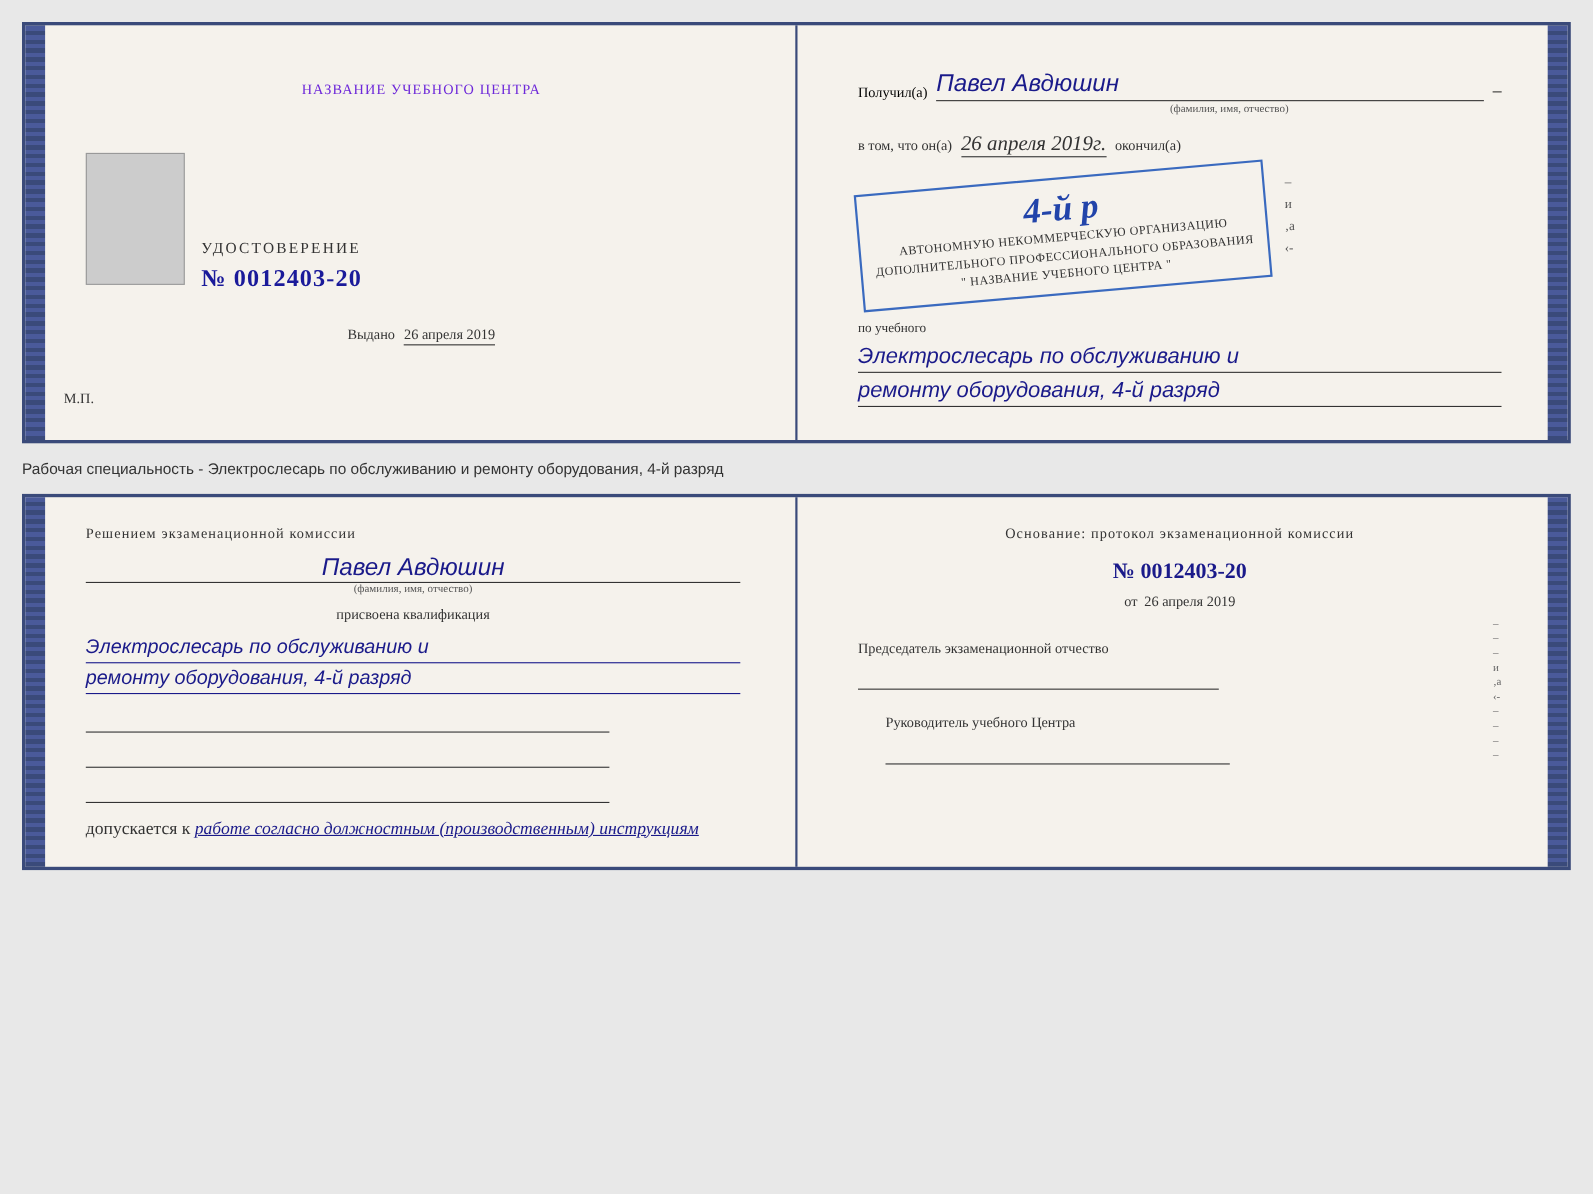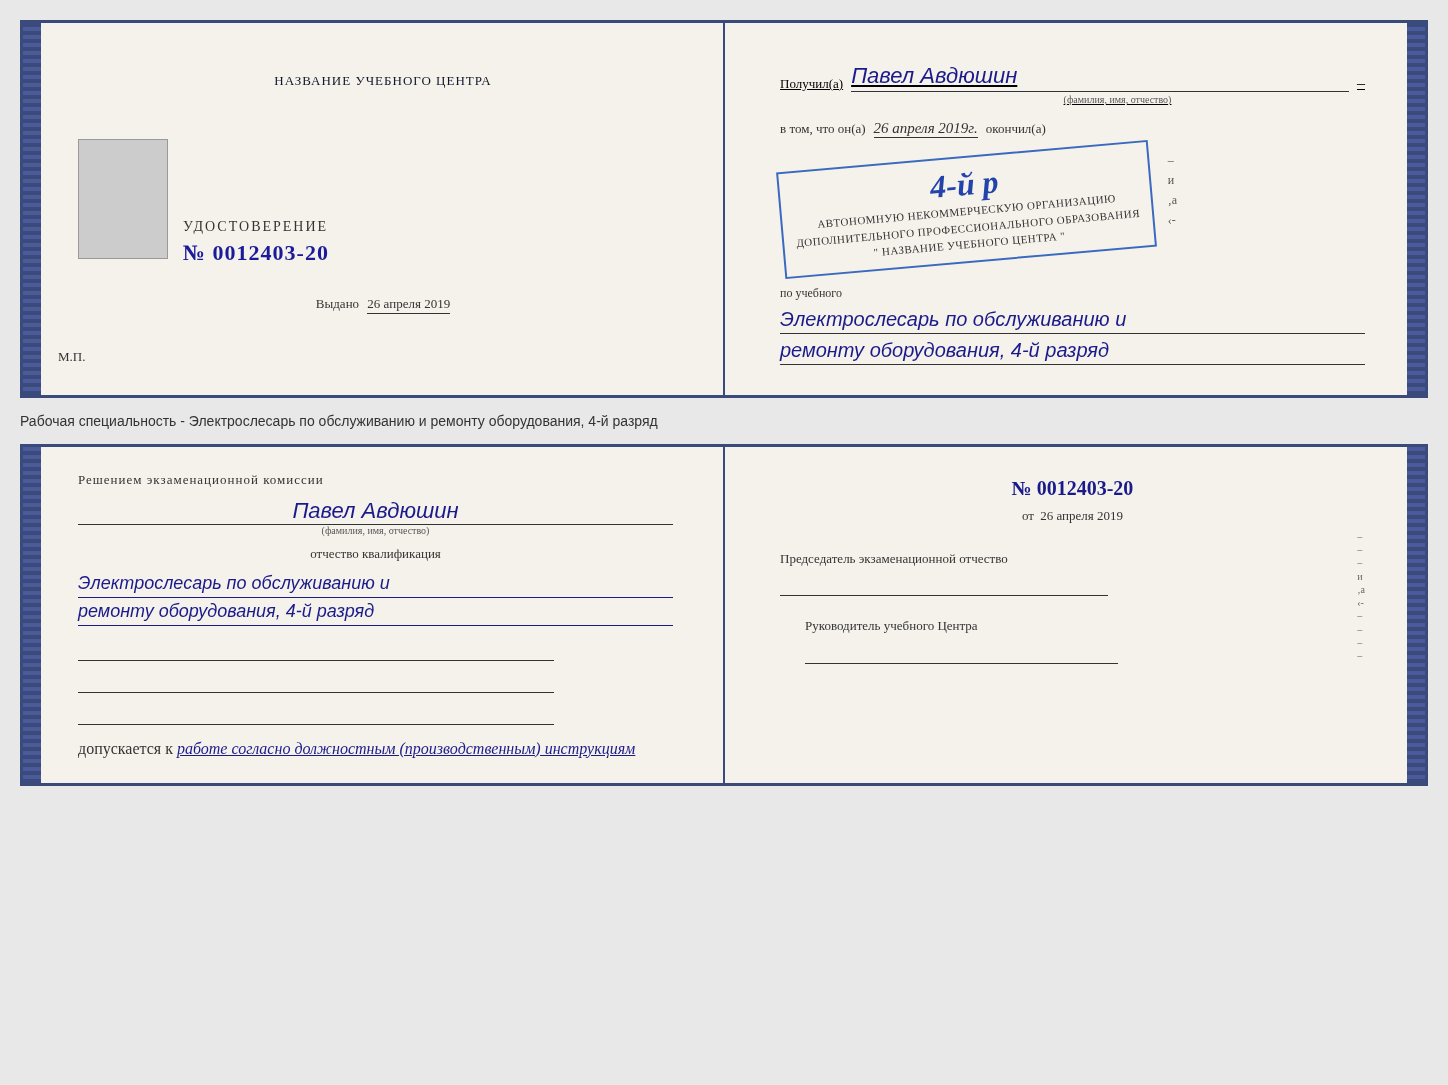--- a/index.html
+++ b/index.html
@@ -61,21 +61,21 @@
         #4a5a9a 8px
       );
     }
     .doc-left::before { left: 0; }
     .doc-right::after { right: 0; }
 
     .title-center {
       text-align: center;
       font-size: 13px;
       letter-spacing: 1px;
-      color: #0f172a;
+      color: #6d28d9;
       font-weight: normal;
       margin-top: 20px;
     }
 
     .cert-type {
       text-align: left;
       margin-top: 40px;
     }
 
     .cert-type .label {
@@ -140,21 +140,21 @@
       font-size: 13px;
       color: #333;
       display: flex;
       align-items: center;
       gap: 8px;
       margin-top: 5px;
     }
 
     .date-inline {
       font-style: italic;
-      font-size: 15px;
+      font-size: 19px;
       border-bottom: 1px solid #333;
     }
 
     .stamp-block {
       border: 2px solid #3a6abf;
       padding: 8px 12px;
       display: inline-block;
       transform: rotate(-5deg);
       margin: 8px 0;
       position: relative;
@@ -391,21 +391,21 @@
           <span>Выдано</span>
           <span class="value" style="margin-left:5px;">26 апреля 2019</span>
         </div>
       </div>
       <div class="mp-label">М.П.</div>
     </div>
 
     <div class="doc-right">
       <div class="right-main-content">
 
-        <div style="display:flex;flex-direction:column;margin-top:10px;text-decoration:underline;">
+        <div style="display:flex;flex-direction:column;margin-top:10px;">
           <div style="display:flex;align-items:flex-end;gap:8px;">
             <span style="font-size:13px;">Получил(а)</span>
             <span class="recipient-name">Павел Авдюшин</span>
             <span style="font-size:16px;">–</span>
           </div>
           <div class="fio-hint" style="margin-left:90px;">(фамилия, имя, отчество)</div>
         </div>
 
         <div class="vtom-line" style="margin-top:15px;">
           <span>в том, что он(а)</span>
@@ -441,21 +441,21 @@
 
   <div class="document-bottom">
 
     <div class="doc-bottom-left">
       <div style="padding-left:20px;padding-right:15px;">
         <div class="commission-title">Решением экзаменационной комиссии</div>
 
         <div class="person-name-bottom">Павел Авдюшин</div>
         <div class="fio-hint-bottom">(фамилия, имя, отчество)</div>
 
-        <div class="prisvoena">отчество квалификация</div>
+        <div class="prisvoena">присвоена квалификация</div>
 
         <div class="qualification-lines">
           <div class="qual-line">Электрослесарь по обслуживанию и</div>
           <div class="qual-line">ремонту оборудования, 4-й разряд</div>
         </div>
 
         <div class="signature-lines">
           <div class="sig-line"></div>
           <div class="sig-line"></div>
           <div class="sig-line"></div>
@@ -463,20 +463,21 @@
 
         <div class="dopuskaetsya">
           <span>допускается к</span>
           <span class="dopuskaetsya-value">работе согласно должностным (производственным) инструкциям</span>
         </div>
       </div>
     </div>
 
     <div class="doc-bottom-right">
       <div style="padding-left:20px;padding-right:25px;">
+        <div class="osnov-title">Основание: протокол экзаменационной комиссии</div>
 
         <div class="protocol-num">№ 0012403-20</div>
 
         <div class="ot-date">
           <span>от</span>
           <span style="margin-left:3px;">26 апреля 2019</span>
         </div>
 
         <div style="display:flex;gap:30px;margin-top:5px;">
           <div style="flex:1;">

